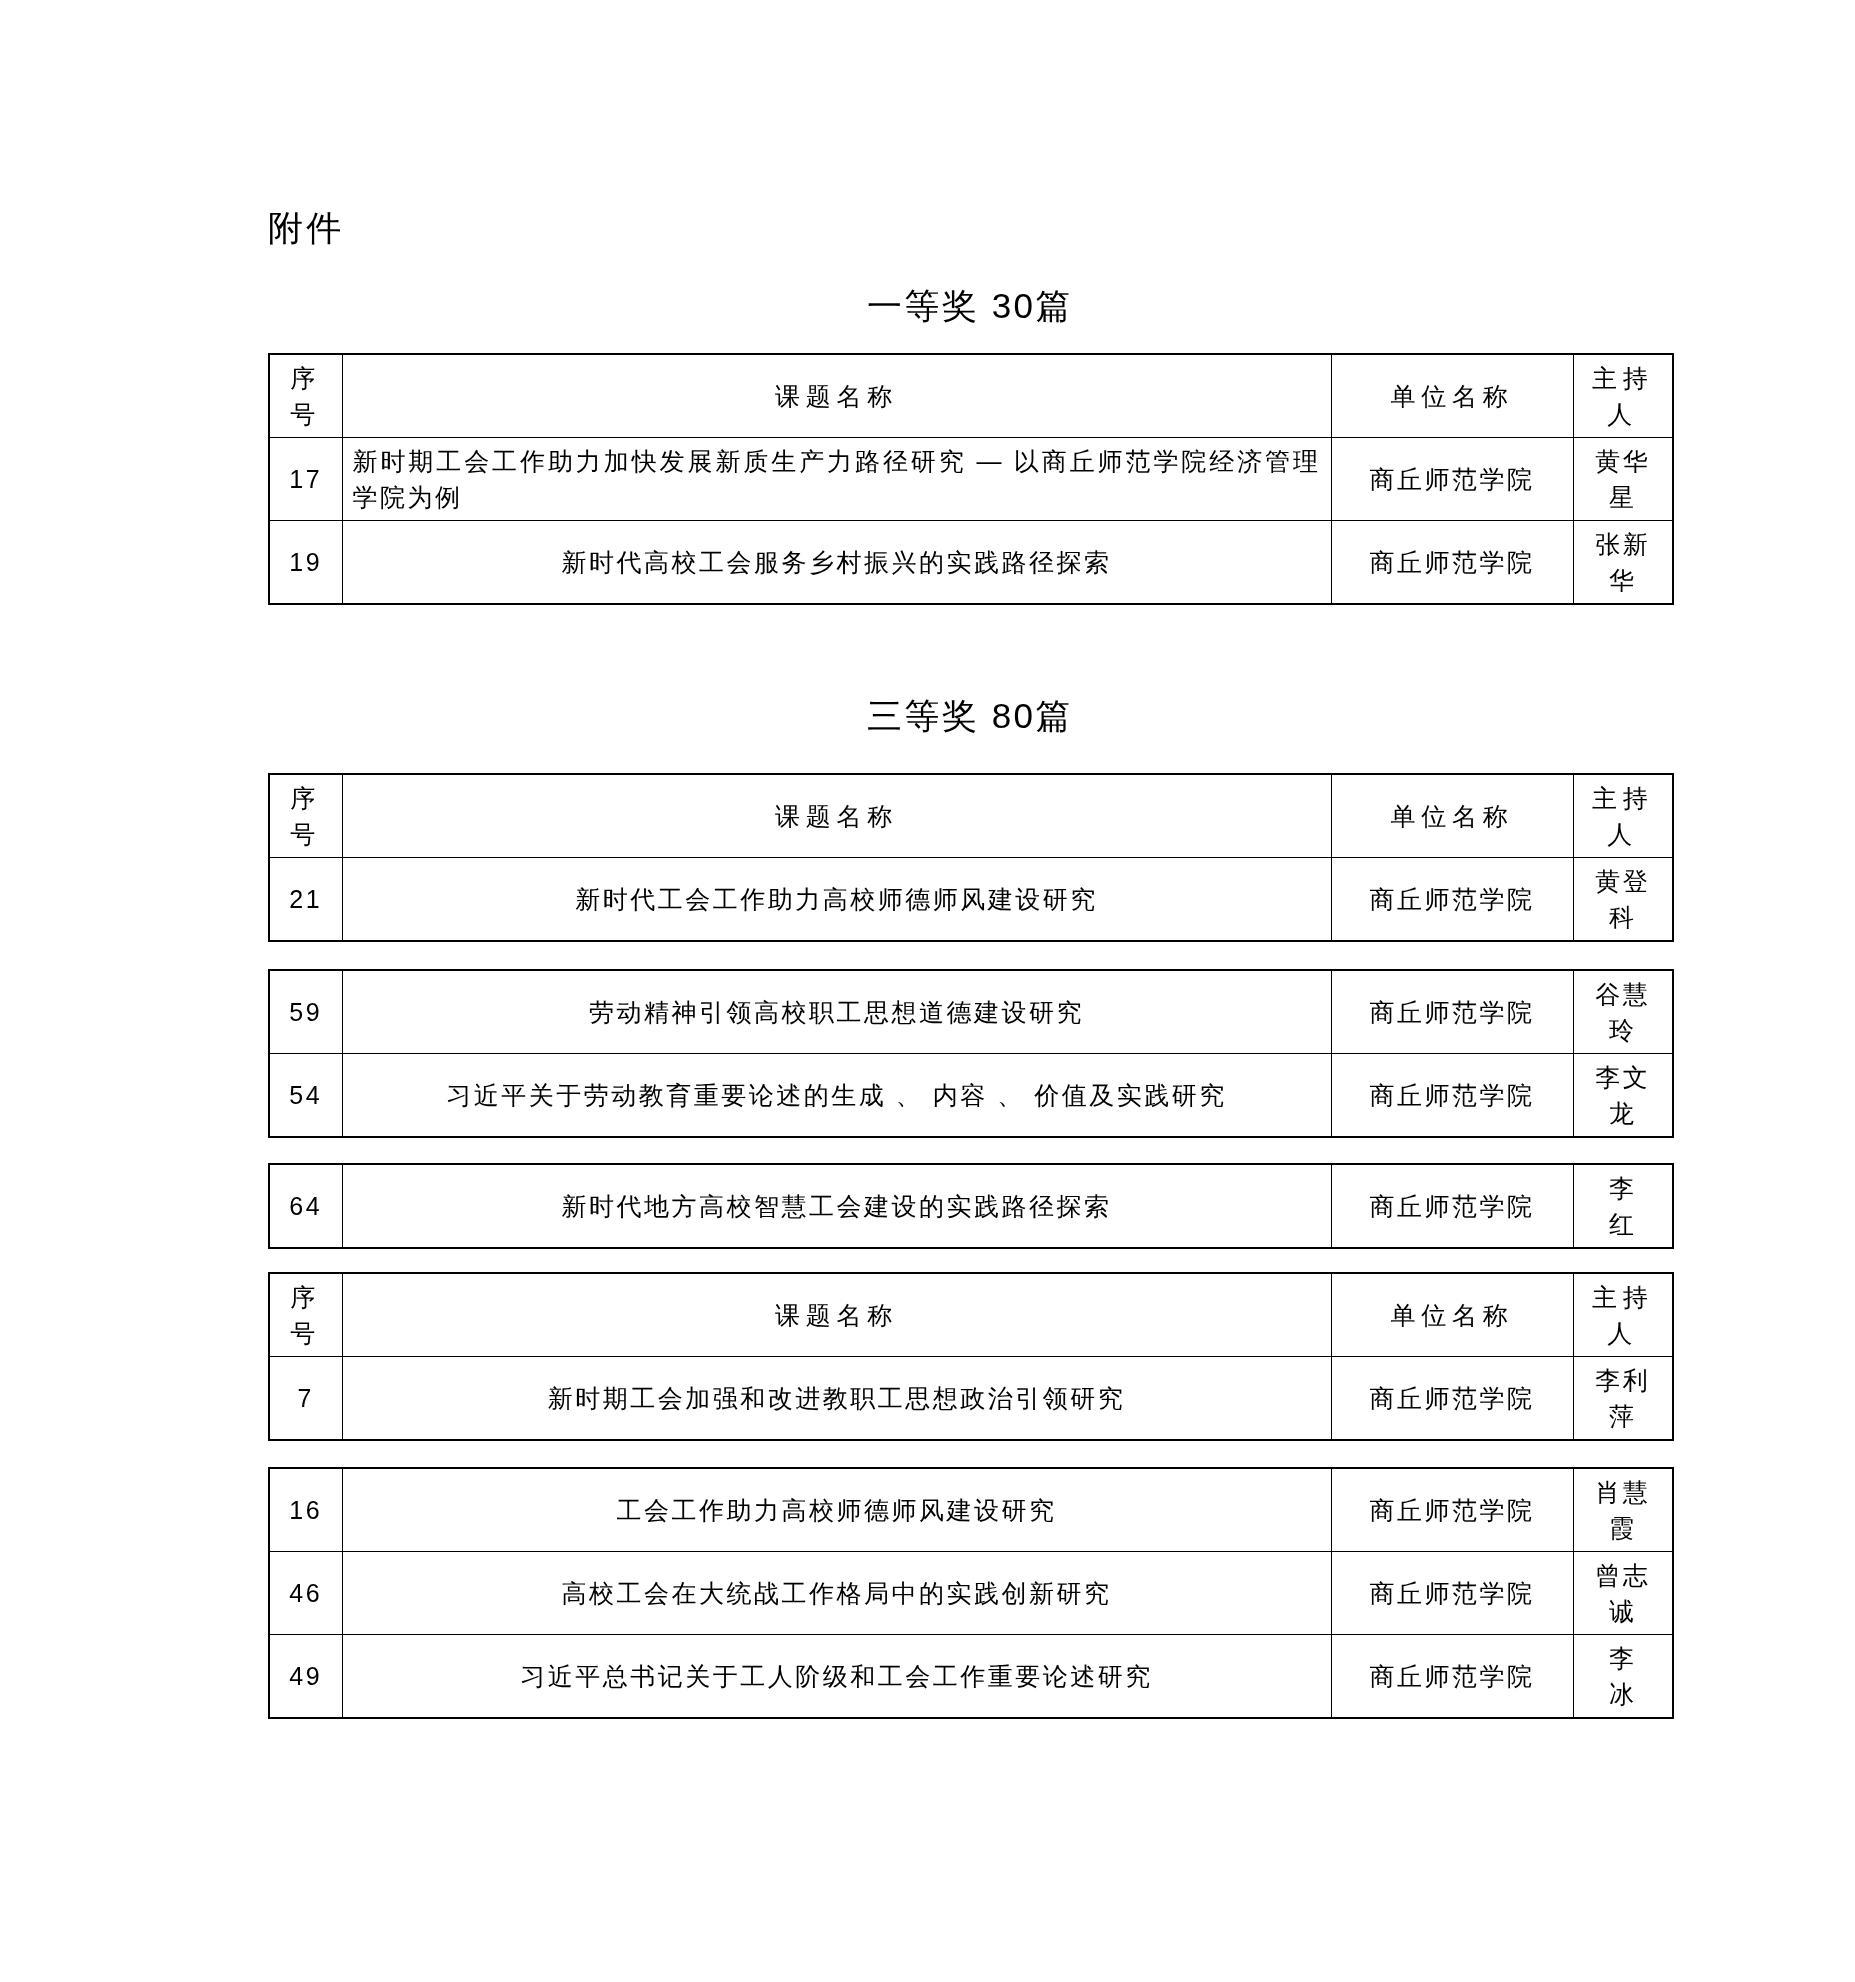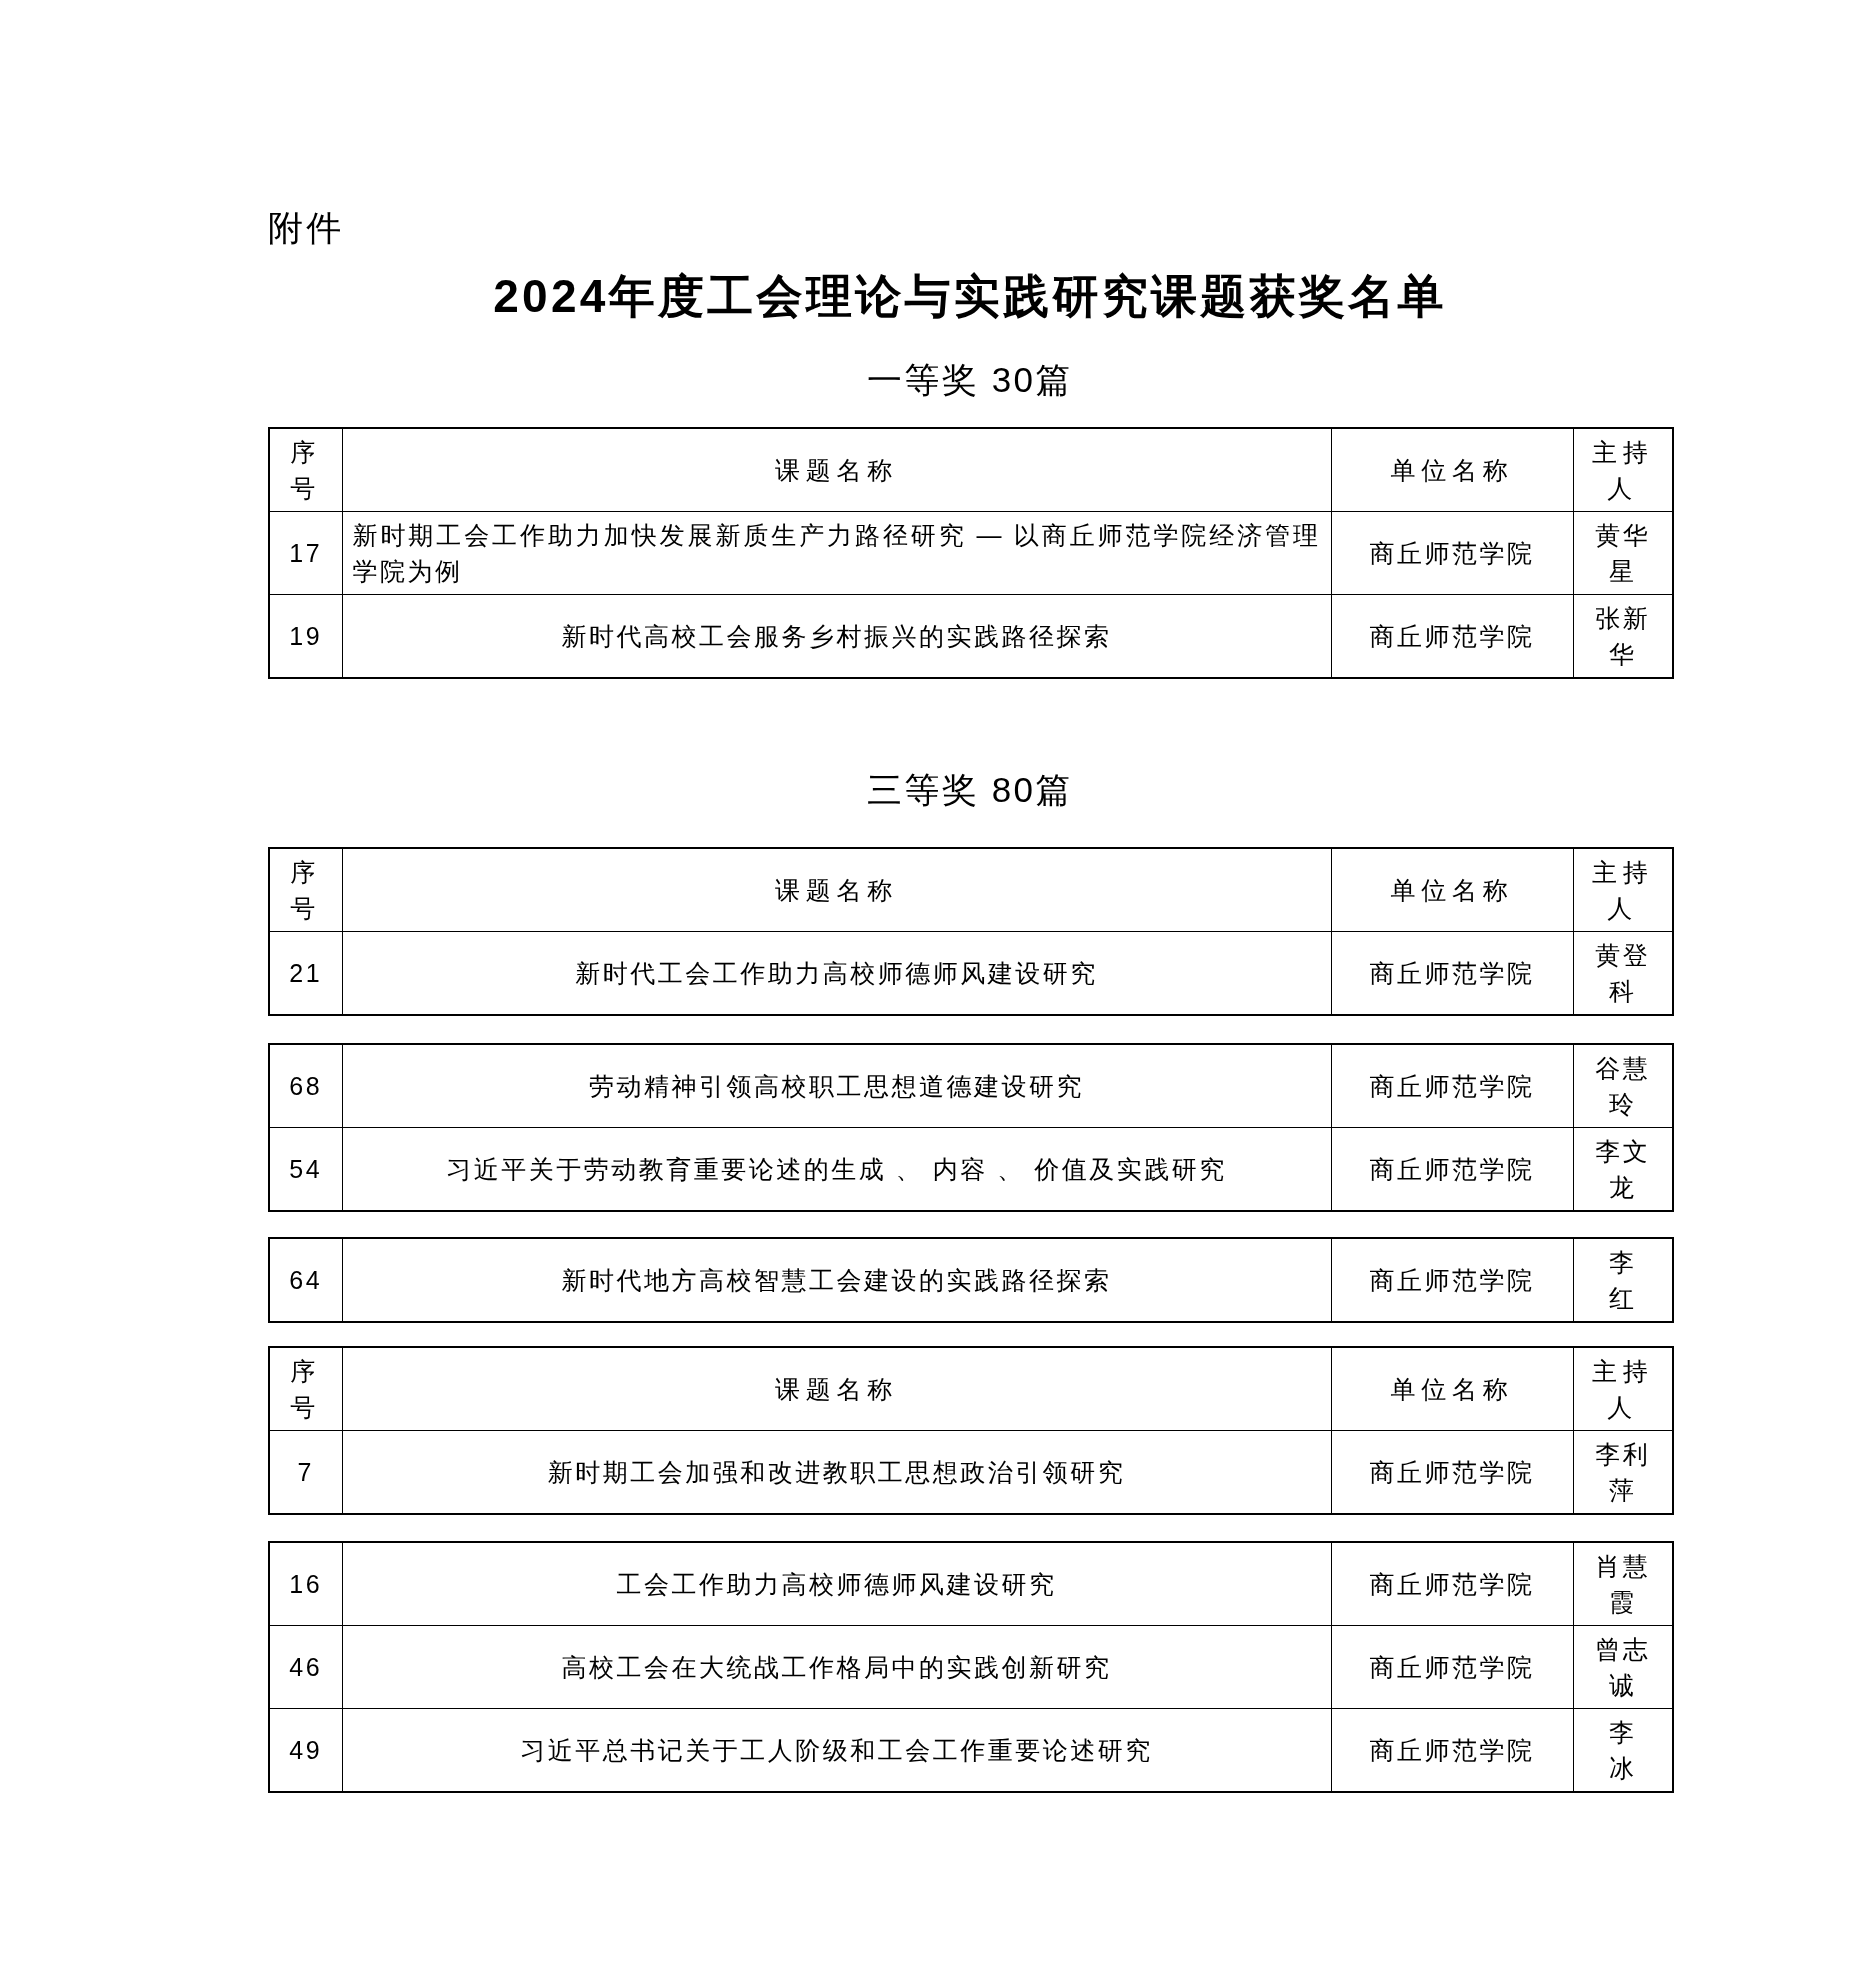--- a/index.html
+++ b/index.html
@@ -83,21 +83,20 @@
   col.c-host  { width: 100px; }
 </style>
 </head>
 <body>
 
 <div class="page">
   <div class="content">
 
     <div class="attachment">附件</div>
 
-    <h1 class="doc-title">2024年度工会理论与实践研究课题获奖名单</h1>
 
     <h2 class="section-heading" id="heading-first">一等奖 30篇</h2>
 
     <table class="award-table" id="table-first">
       <colgroup>
           <col class="c-no">
           <col class="c-topic">
           <col class="c-unit">
           <col class="c-host">
         </colgroup>
@@ -154,21 +153,21 @@
 
     <table class="award-table" id="table-third-b">
       <colgroup>
           <col class="c-no">
           <col class="c-topic">
           <col class="c-unit">
           <col class="c-host">
         </colgroup>
       <tbody>
         <tr>
-          <td>68</td>
+          <td>59</td>
           <td>劳动精神引领高校职工思想道德建设研究</td>
           <td>商丘师范学院</td>
           <td>谷慧玲</td>
         </tr>
         <tr>
           <td>54</td>
           <td>习近平关于劳动教育重要论述的生成 、 内容 、 价值及实践研究</td>
           <td>商丘师范学院</td>
           <td>李文龙</td>
         </tr>

